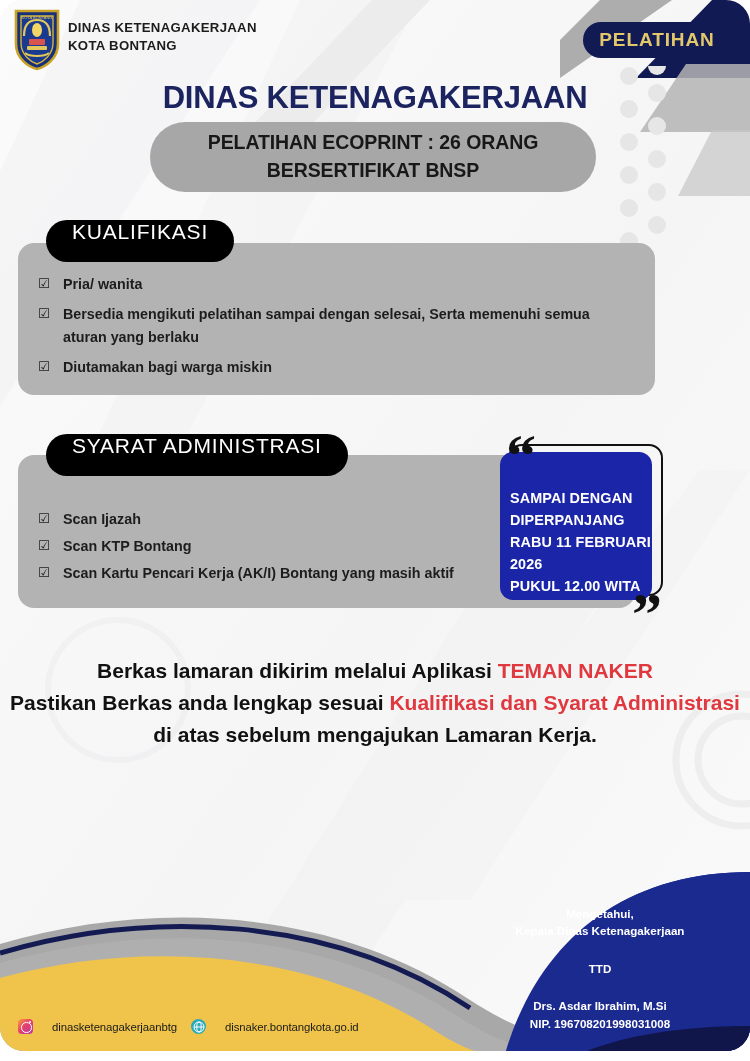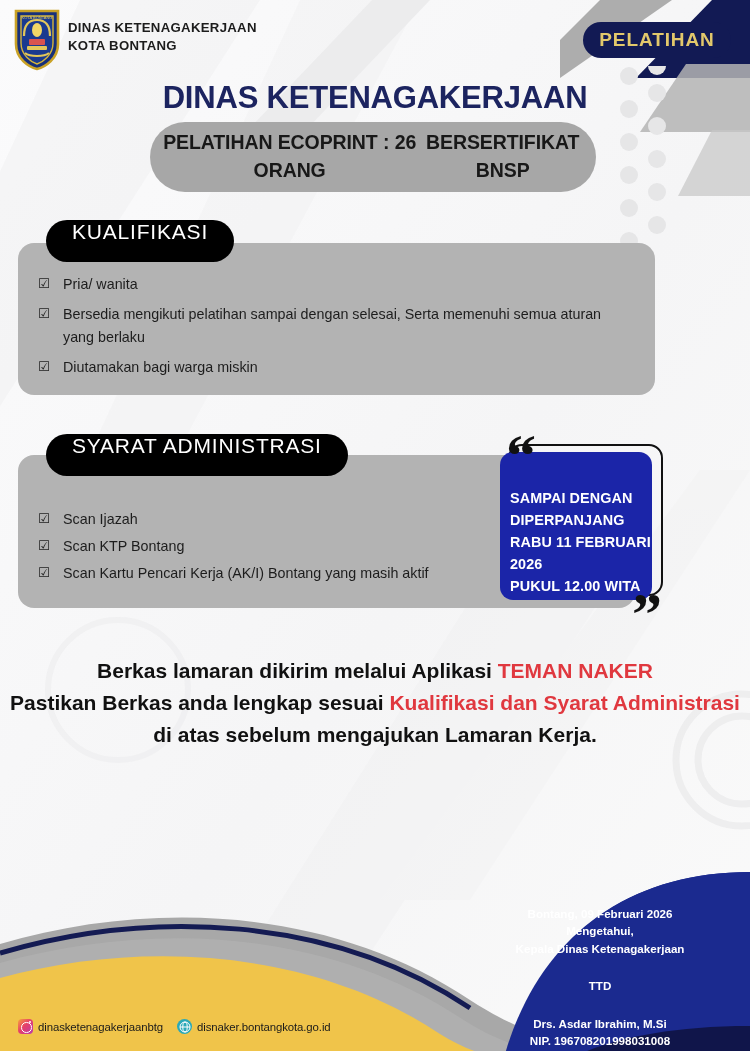--- a/index.html
+++ b/index.html
@@ -7,20 +7,21 @@
   html, body {
     width: 750px; height: 1061px;
     font-family: "Liberation Sans", sans-serif;
     overflow: hidden;
   }
   #poster {
     position: relative;
     width: 750px; height: 1051px;
     background: #f7f7f8;
     overflow: hidden;
+    border-radius: 24px;
   }
 
   
   .bg-svg { position: absolute; inset: 0; width: 750px; height: 1061px; }
 
   
   .dots { position: absolute; top: 66px; left: 618px; width: 60px; height: 190px; }
 
   
   .logo-wrap {
@@ -50,21 +51,21 @@
     text-align: center;
     font-size: 31px; font-weight: bold; letter-spacing: -.2px;
     color: #1c2460;
   }
 
   .subtitle-pill {
     position: absolute; top: 122px; left: 150px;
     width: 446px; min-height: 70px;
     background: #a7a7a7;
     border-radius: 36px;
-    display: flex; align-items: center; justify-content: center;
+    display: flex; flex-direction: column; align-items: center; justify-content: center;
     padding: 6px 10px;
   }
   .subtitle-pill span {
     display: block; text-align: center;
     color: #181818; font-weight: bold; font-size: 19.5px; line-height: 1.42;
     letter-spacing: -.1px;
   }
 
   
   .panel {
@@ -96,21 +97,21 @@
   .bullet {
     display: flex; align-items: flex-start;
     color: #1d1d1d; font-size: 14.3px; line-height: 1.62;
     margin-bottom: 7px;
   }
   #bullets-syarat .bullet { margin-bottom: 4px; }
   .bullet .chk {
     flex: 0 0 auto; width: 18px; margin-right: 7px;
     font-size: 13.5px; line-height: 1.62; color: #1d1d1d;
   }
-  .bullet .btxt { flex: 1 1 auto; }
+  .bullet .btxt { flex: 1 1 auto; font-weight: bold; }
 
   
   #quote-box {
     position: absolute; top: 440px; left: 500px;
     width: 164px; height: 160px;
   }
   .q-outline {
     position: absolute; top: 4px; left: 8px;
     width: 155px; height: 152px;
     border: 2.5px solid #111111;
@@ -159,21 +160,21 @@
     display: block; font-size: 11.6px; font-weight: bold; line-height: 1.5;
   }
   #signature .gap { height: 20px; }
 
   #social {
     position: absolute; bottom: 17px; left: 18px;
     display: flex; align-items: center;
   }
   .social-item { display: flex; align-items: center; margin-right: 14px; }
   .social-item .slabel {
-    font-size: 11.4px; color: #1a1a1a; margin-left: 5px; letter-spacing: -.1px;
+    font-size: 11.4px; color: #1a1a1a; margin-left: 19px; letter-spacing: -.1px;
   }
   .ig-icon {
     width: 15px; height: 15px; border-radius: 4px;
     background: linear-gradient(135deg,#f9a43b 0%,#e64068 45%,#b93bb0 100%);
     position: relative; flex: 0 0 auto;
   }
   .ig-icon::before {
     content: ""; position: absolute; top: 3.2px; left: 3.2px;
     width: 8.6px; height: 8.6px; border: 1.6px solid #fff; border-radius: 50%;
   }
@@ -338,21 +339,20 @@
     <p>
       <span>Berkas lamaran dikirim melalui Aplikasi </span><span class="hl">TEMAN NAKER</span>
     </p>
     <p>
       <span>Pastikan Berkas anda lengkap sesuai </span><span class="hl">Kualifikasi dan Syarat Administrasi</span>
     </p>
     <p>di atas sebelum mengajukan Lamaran Kerja.</p>
   </div>
 
   <div id="signature">
-    <span class="sline">Bontang, 09 Februari 2026</span>
     <span class="sline">Mengetahui,</span>
     <span class="sline">Kepala Dinas Ketenagakerjaan</span>
     <div class="gap"></div>
     <span class="sline">TTD</span>
     <div class="gap"></div>
     <span class="sline">Drs. Asdar Ibrahim, M.Si</span>
     <span class="sline">NIP. 196708201998031008</span>
   </div>
 
   <div id="social">

